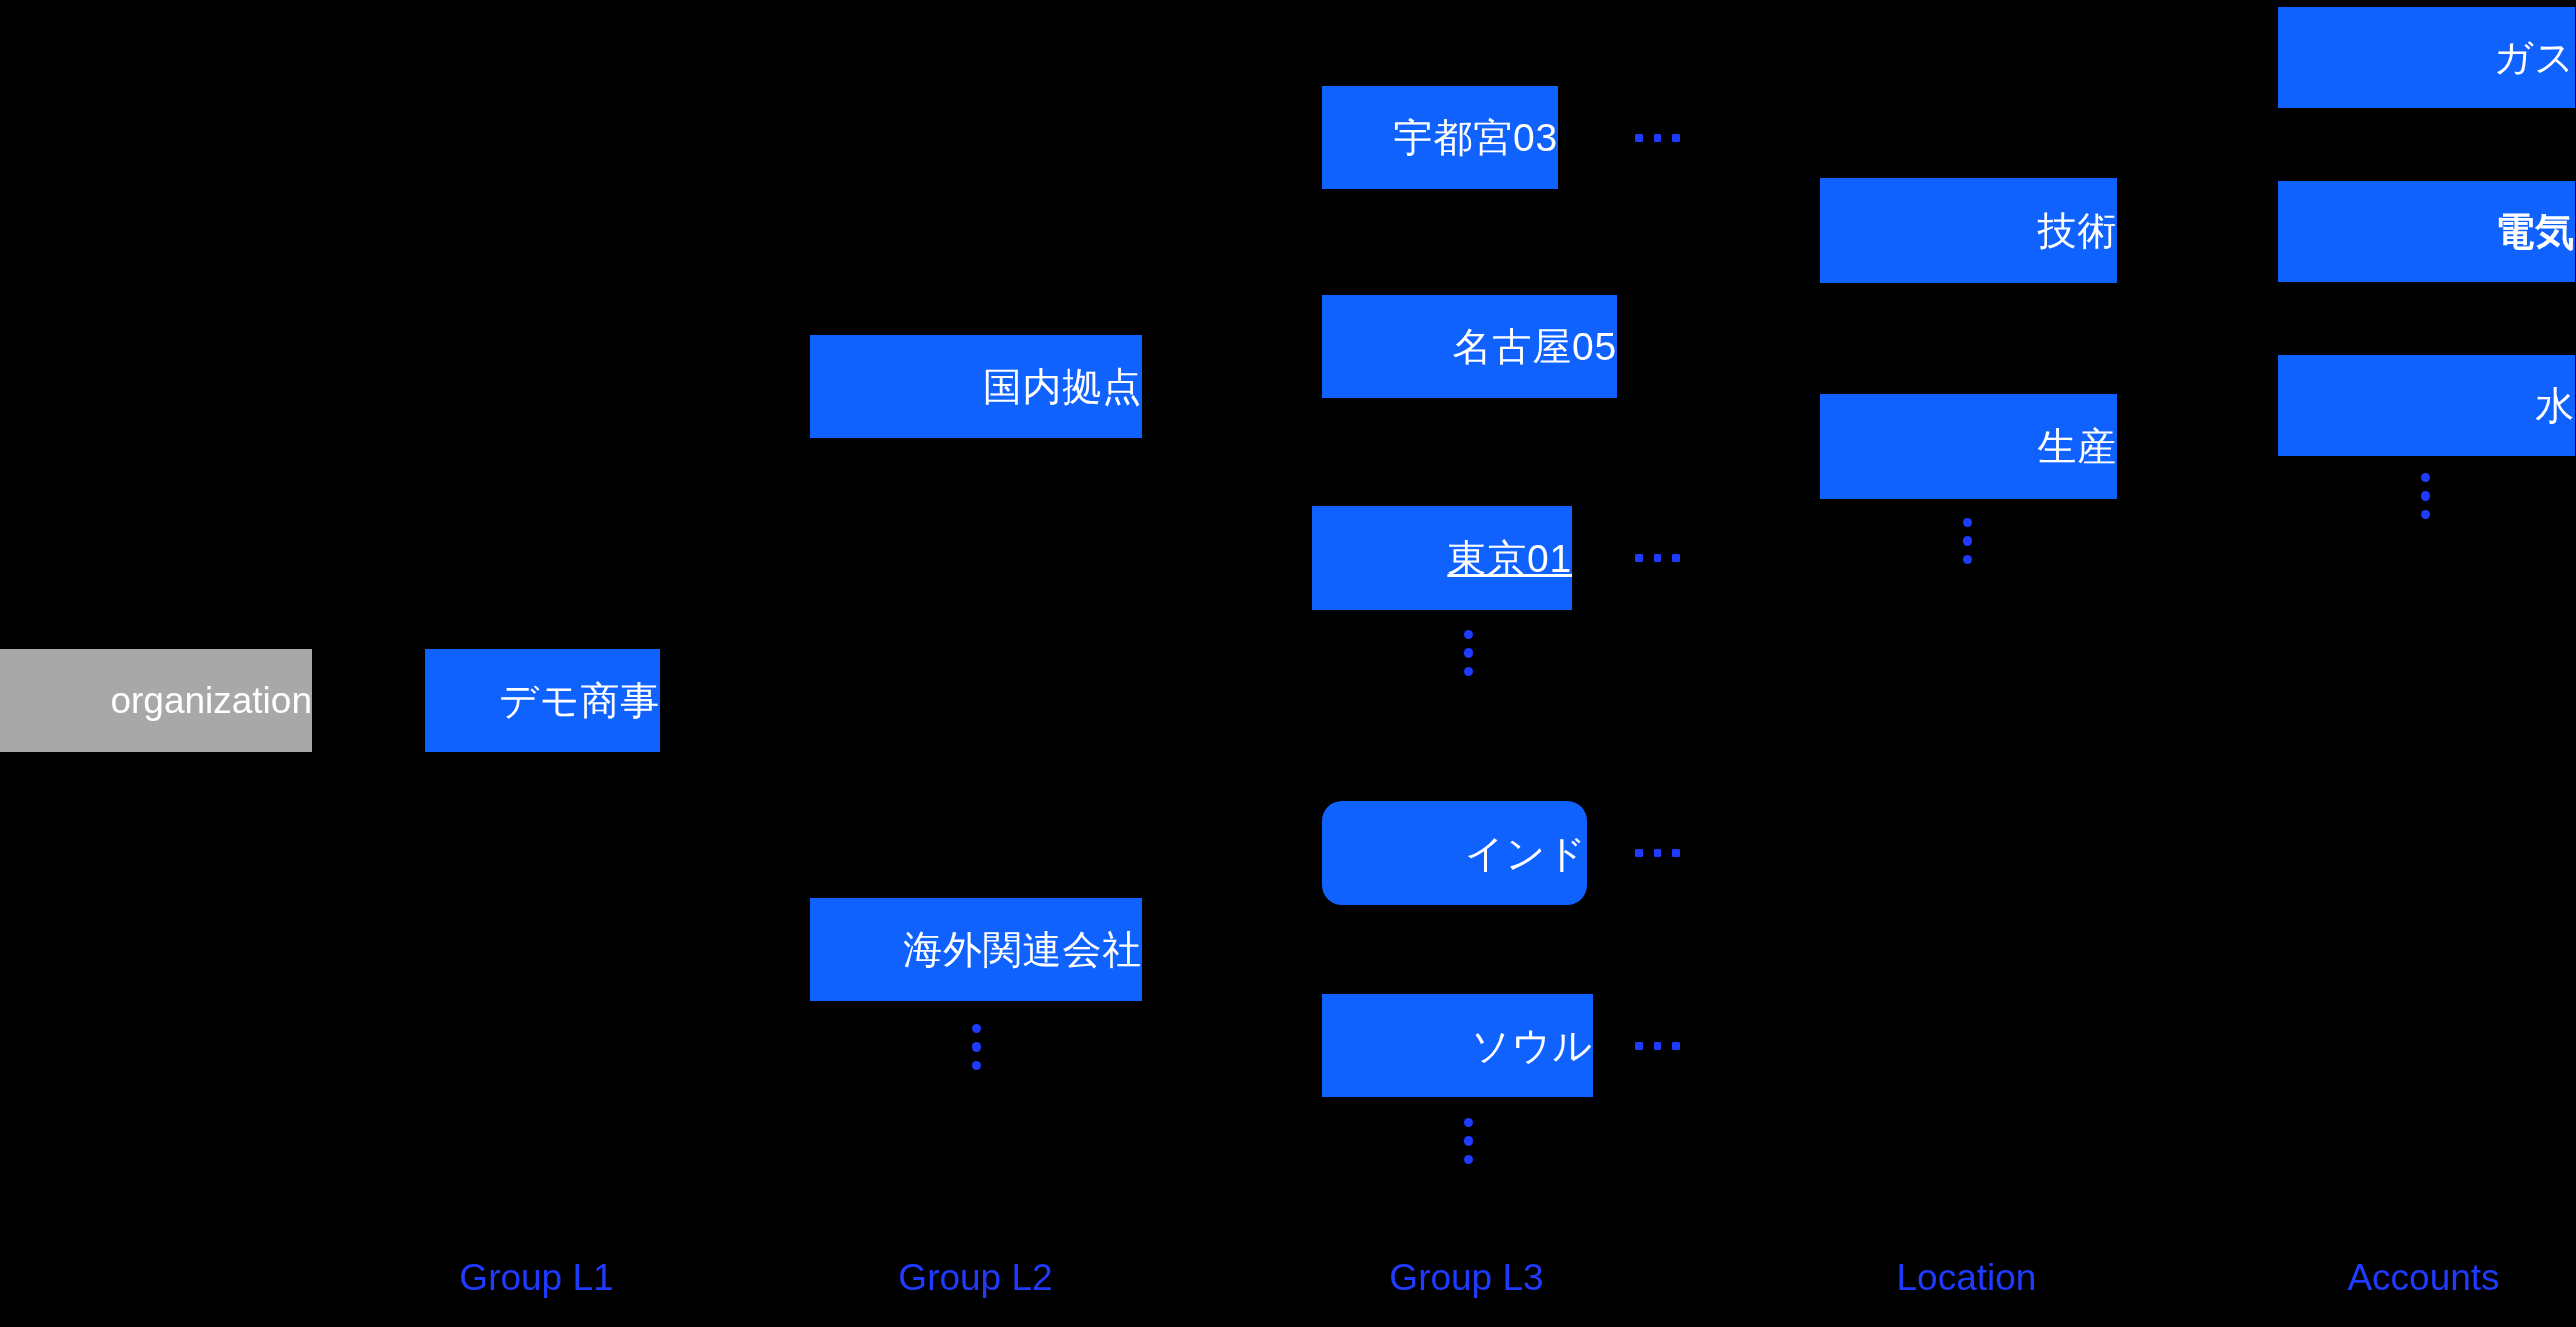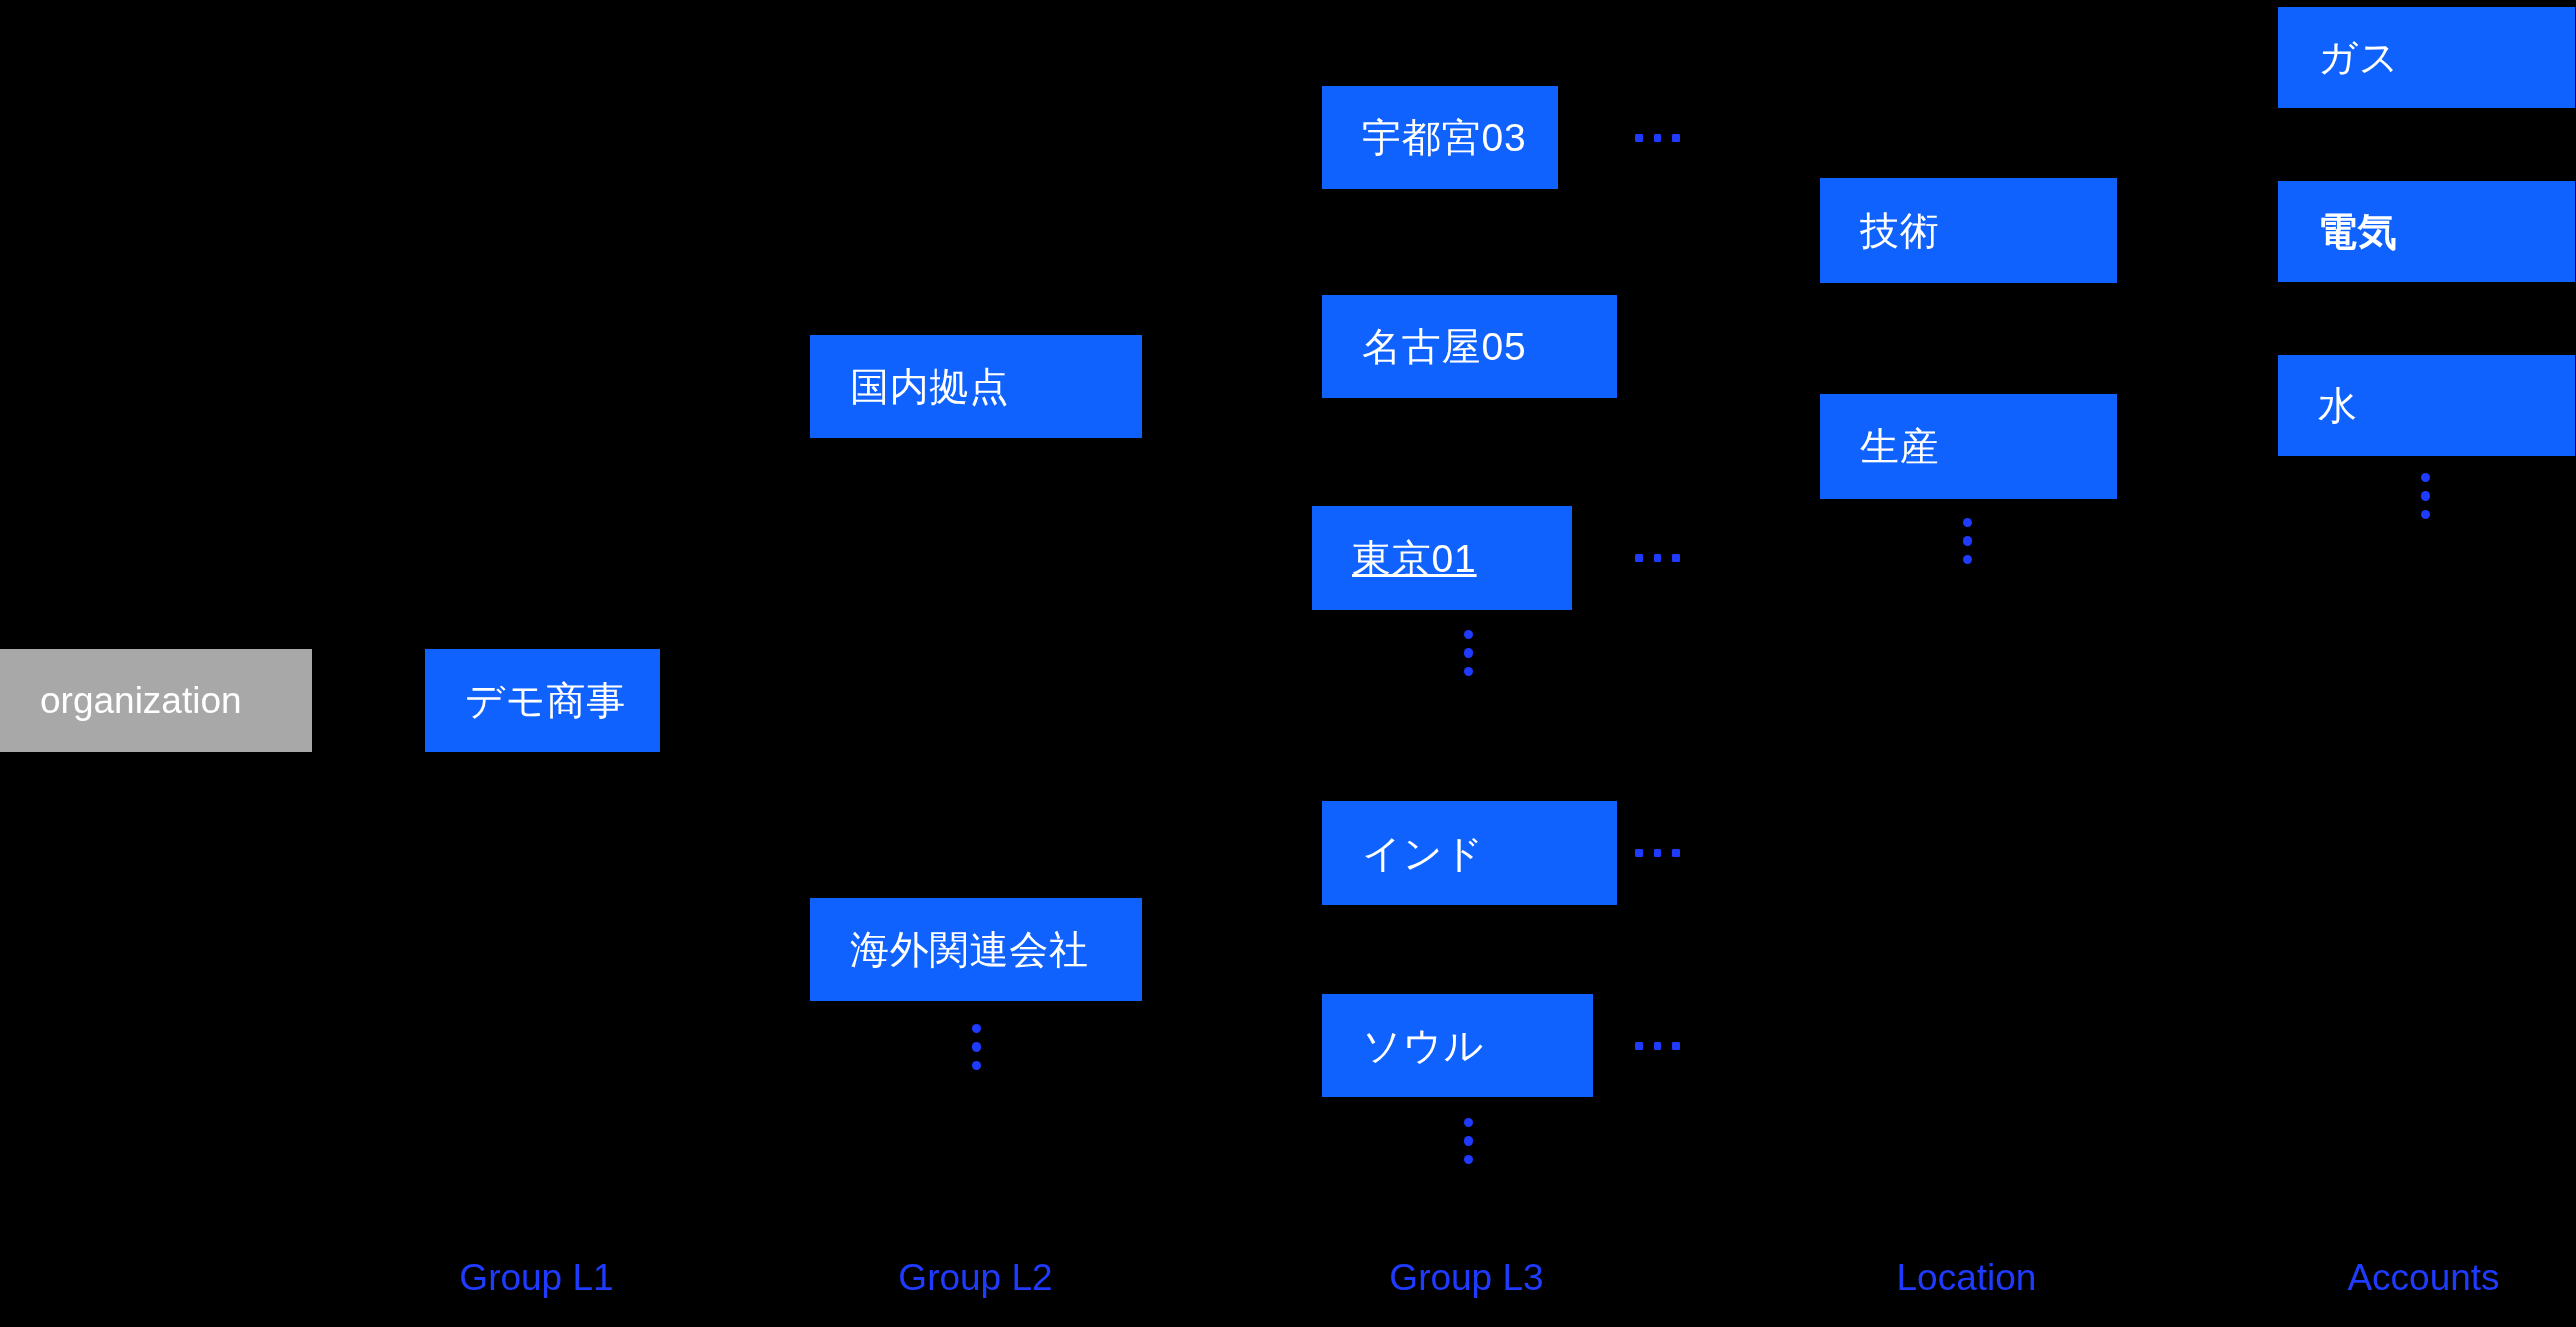--- a/index.html
+++ b/index.html
@@ -14,24 +14,23 @@
   body{
     width:2576px;height:1328px;
     background:var(--bg);
     position:relative;overflow:hidden;
     font-family:"Liberation Sans", sans-serif;
   }
   .node{
     position:absolute;
     background:var(--node-blue);
     color:var(--node-text);
-    display:flex;align-items:center;justify-content:flex-start;
+    display:flex;align-items:center;justify-content:flex-end;
     font-size:39px;line-height:1;letter-spacing:0.8px;
     white-space:nowrap;
-    padding-left:40px;
   }
   .node.root{
     background:var(--root-gray);
     font-size:37px;letter-spacing:0;
   }
   .col-label{
     position:absolute;top:1248px;width:335px;height:59px;
     color:var(--accent-blue);
     font-size:37px;font-weight:500;
     text-align:center;line-height:59px;white-space:nowrap;
@@ -48,21 +47,21 @@
   .hdots .dot{width:7.5px;height:7.5px;border-radius:1.3px;background:var(--accent-blue);}
 
   
   .n-organization{left:0;top:649px;width:312px;height:103px;}
   .n-demo{left:419px;top:649px;width:235px;height:103px;margin-left:6px;}
   .n-kokunai{left:810px;top:295px;width:332px;height:103px;margin-top:40px;}
   .n-kaigai{left:810px;top:898px;width:332px;height:103px;}
   .n-utsunomiya{left:1322px;top:86px;width:236px;height:103px;}
   .n-nagoya{left:1322px;top:295px;width:295px;height:103px;}
   .n-tokyo{left:1312px;top:506px;width:260px;height:104px;text-decoration:underline;}
-  .n-india{left:1322px;top:801px;width:295px;height:104px;}
+  .n-india{left:1322px;top:801px;width:265px;height:104px;border-radius:20px;}
   .n-seoul{left:1322px;top:994px;width:271px;height:103px;}
   .n-gijutsu{left:1820px;top:178px;width:297px;height:105px;}
   .n-seisan{left:1820px;top:394px;width:297px;height:105px;}
   .n-gas{left:2278px;top:6.7px;width:297px;height:101px;}
   .n-denki{left:2278px;top:181px;width:297px;height:101px;font-weight:bold;}
   .n-mizu{left:2278px;top:355px;width:297px;height:101px;}
 
   
   .hd-utsunomiya{left:1635px;top:134px;}
   .hd-tokyo{left:1635px;top:554px;}

